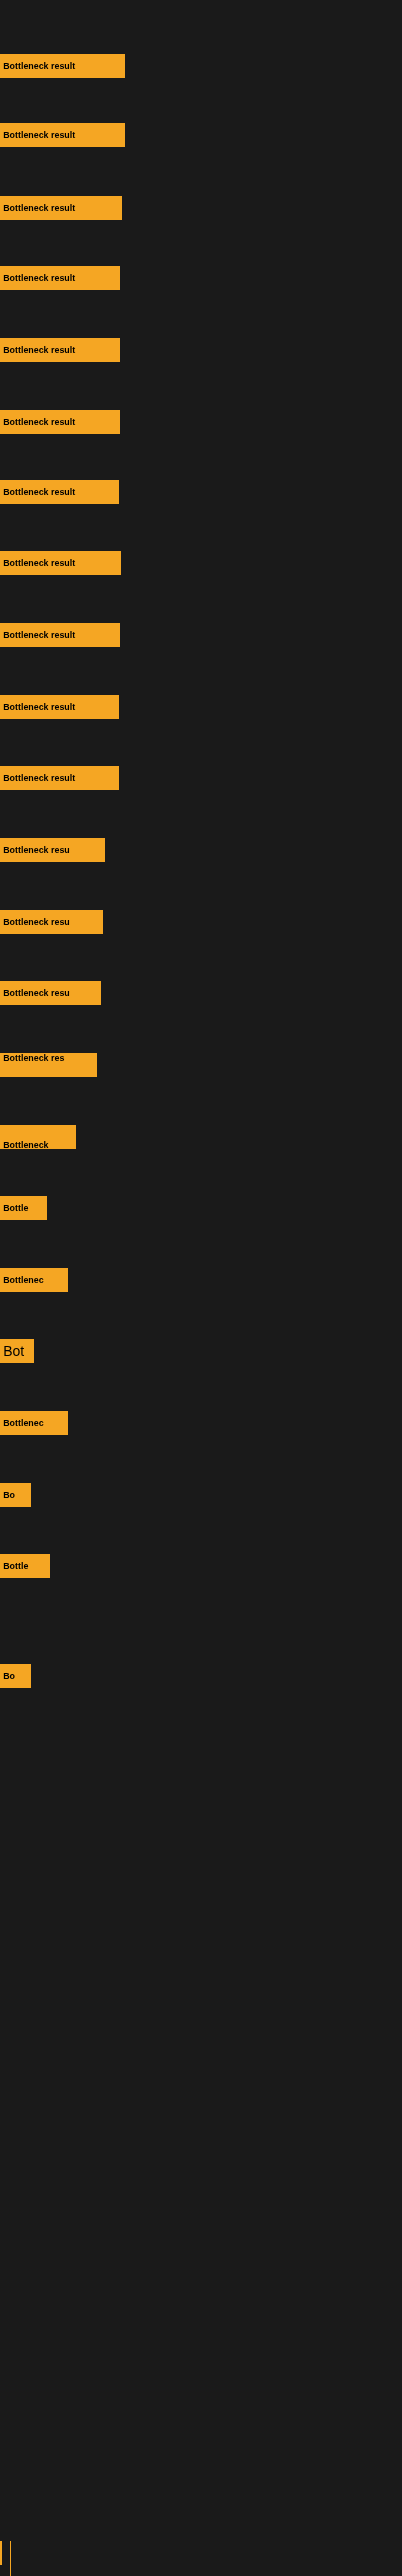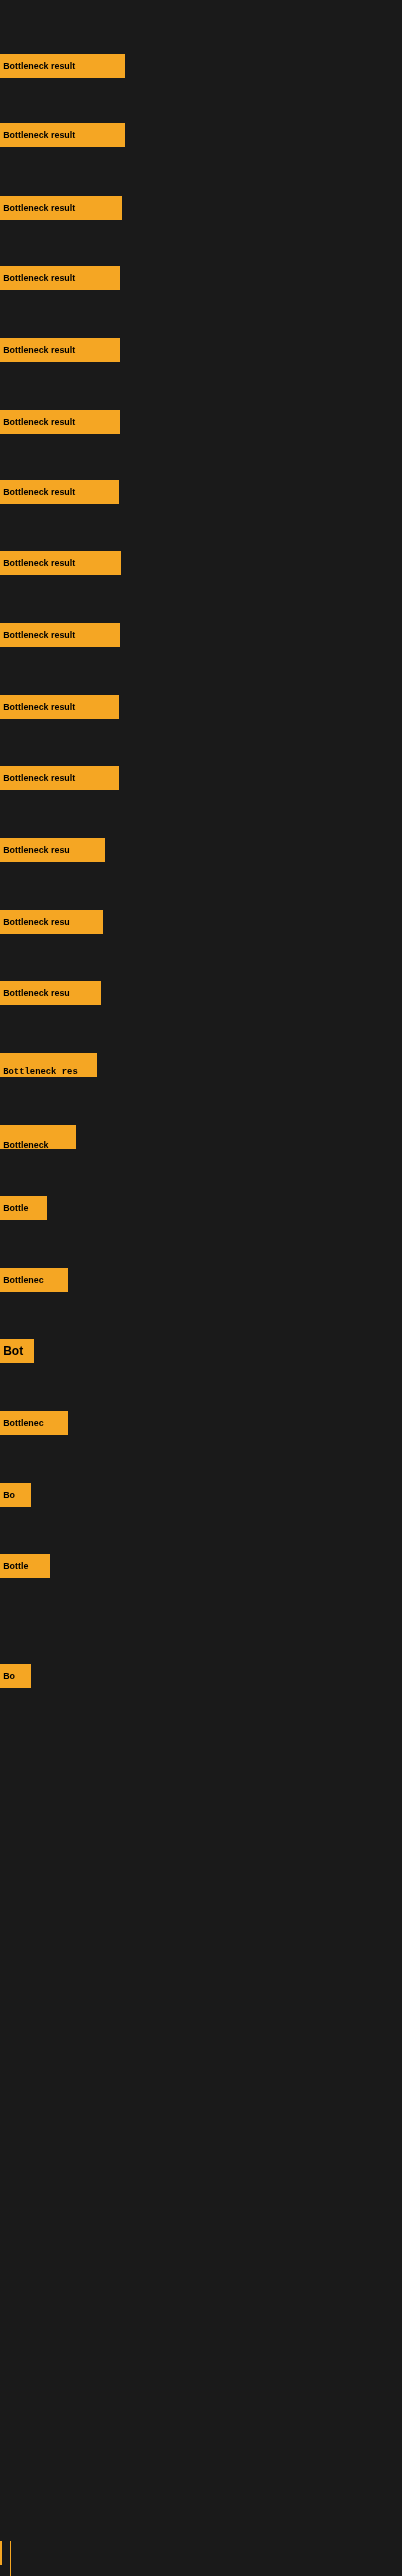--- a/index.html
+++ b/index.html
@@ -63,34 +63,34 @@
     </div>
     <div style="position: absolute; top: 830px; left: 0px; height: 24px; width: 105px; background-color: rgb(245, 166, 35); display: flex; align-items: center; overflow: hidden;">
       <span style="color: rgb(0, 0, 0); font-size: 8.9px; font-weight: bold; padding: 0px 3.2px; white-space: nowrap; overflow: hidden;">Bottleneck resu</span>
     </div>
     <div style="position: absolute; top: 902px; left: 0px; height: 24px; width: 103px; background-color: rgb(245, 166, 35); display: flex; align-items: center; overflow: hidden;">
       <span style="color: rgb(0, 0, 0); font-size: 8.9px; font-weight: bold; padding: 0px 3.2px; white-space: nowrap; overflow: hidden;">Bottleneck resu</span>
     </div>
     <div style="position: absolute; top: 973px; left: 0px; height: 24px; width: 101px; background-color: rgb(245, 166, 35); display: flex; align-items: center; overflow: hidden;">
       <span style="color: rgb(0, 0, 0); font-size: 8.9px; font-weight: bold; padding: 0px 3.2px; white-space: nowrap; overflow: hidden;">Bottleneck resu</span>
     </div>
-    <div style="position: absolute; top: 1045px; left: 0px; height: 24px; width: 97px; background-color: rgb(245, 166, 35); display: flex; align-items: flex-end; overflow: hidden; font-family: Liberation Mono, monospace;">
+    <div style="position: absolute; top: 1045px; left: 0px; height: 24px; width: 97px; background-color: rgb(245, 166, 35); display: flex; align-items: flex-start; overflow: hidden;">
       <span style="color: rgb(0, 0, 0); font-size: 8.9px; font-weight: bold; padding: 0px 3.2px; white-space: nowrap; overflow: hidden;">Bottleneck res</span>
     </div>
     <div style="position: absolute; top: 1117px; left: 0px; height: 24px; width: 76px; background-color: rgb(245, 166, 35); display: flex; align-items: center; overflow: hidden;">
       <span style="color: rgb(0, 0, 0); font-size: 8.9px; font-weight: bold; padding: 0px 3.2px; white-space: nowrap; overflow: hidden; margin-top: 16px;">Bottleneck</span>
     </div>
     <div style="position: absolute; top: 1188px; left: 0px; height: 24px; width: 47px; background-color: rgb(245, 166, 35); display: flex; align-items: center; overflow: hidden;">
       <span style="color: rgb(0, 0, 0); font-size: 8.9px; font-weight: bold; padding: 0px 3.2px; white-space: nowrap; overflow: hidden;">Bottle</span>
     </div>
     <div style="position: absolute; top: 1260px; left: 0px; height: 24px; width: 68px; background-color: rgb(245, 166, 35); display: flex; align-items: center; overflow: hidden;">
       <span style="color: rgb(0, 0, 0); font-size: 8.9px; font-weight: bold; padding: 0px 3.2px; white-space: nowrap; overflow: hidden;">Bottlenec</span>
     </div>
     <div style="position: absolute; top: 1331px; left: 0px; height: 24px; width: 34px; background-color: rgb(245, 166, 35); display: flex; align-items: center; overflow: hidden;">
-      <span style="color: rgb(0, 0, 0); font-size: 12px; font-weight: bold; padding: 0px 3.2px; white-space: nowrap; overflow: hidden;">Bot</span>
+      <span style="color: rgb(0, 0, 0); font-size: 14px; font-weight: normal; padding: 0px 3.2px; white-space: nowrap; overflow: hidden;">Bot</span>
     </div>
     <div style="position: absolute; top: 1403px; left: 0px; height: 24px; width: 68px; background-color: rgb(245, 166, 35); display: flex; align-items: center; overflow: hidden;">
       <span style="color: rgb(0, 0, 0); font-size: 8.9px; font-weight: bold; padding: 0px 3.2px; white-space: nowrap; overflow: hidden;">Bottlenec</span>
     </div>
     <div style="position: absolute; top: 1475px; left: 0px; height: 24px; width: 31px; background-color: rgb(245, 166, 35); display: flex; align-items: center; overflow: hidden;">
       <span style="color: rgb(0, 0, 0); font-size: 8.9px; font-weight: bold; padding: 0px 3.2px; white-space: nowrap; overflow: hidden;">Bo</span>
     </div>
     <div style="position: absolute; top: 1546px; left: 0px; height: 24px; width: 50px; background-color: rgb(245, 166, 35); display: flex; align-items: center; overflow: hidden;">
       <span style="color: rgb(0, 0, 0); font-size: 8.9px; font-weight: bold; padding: 0px 3.2px; white-space: nowrap; overflow: hidden;">Bottle</span>
     </div>

